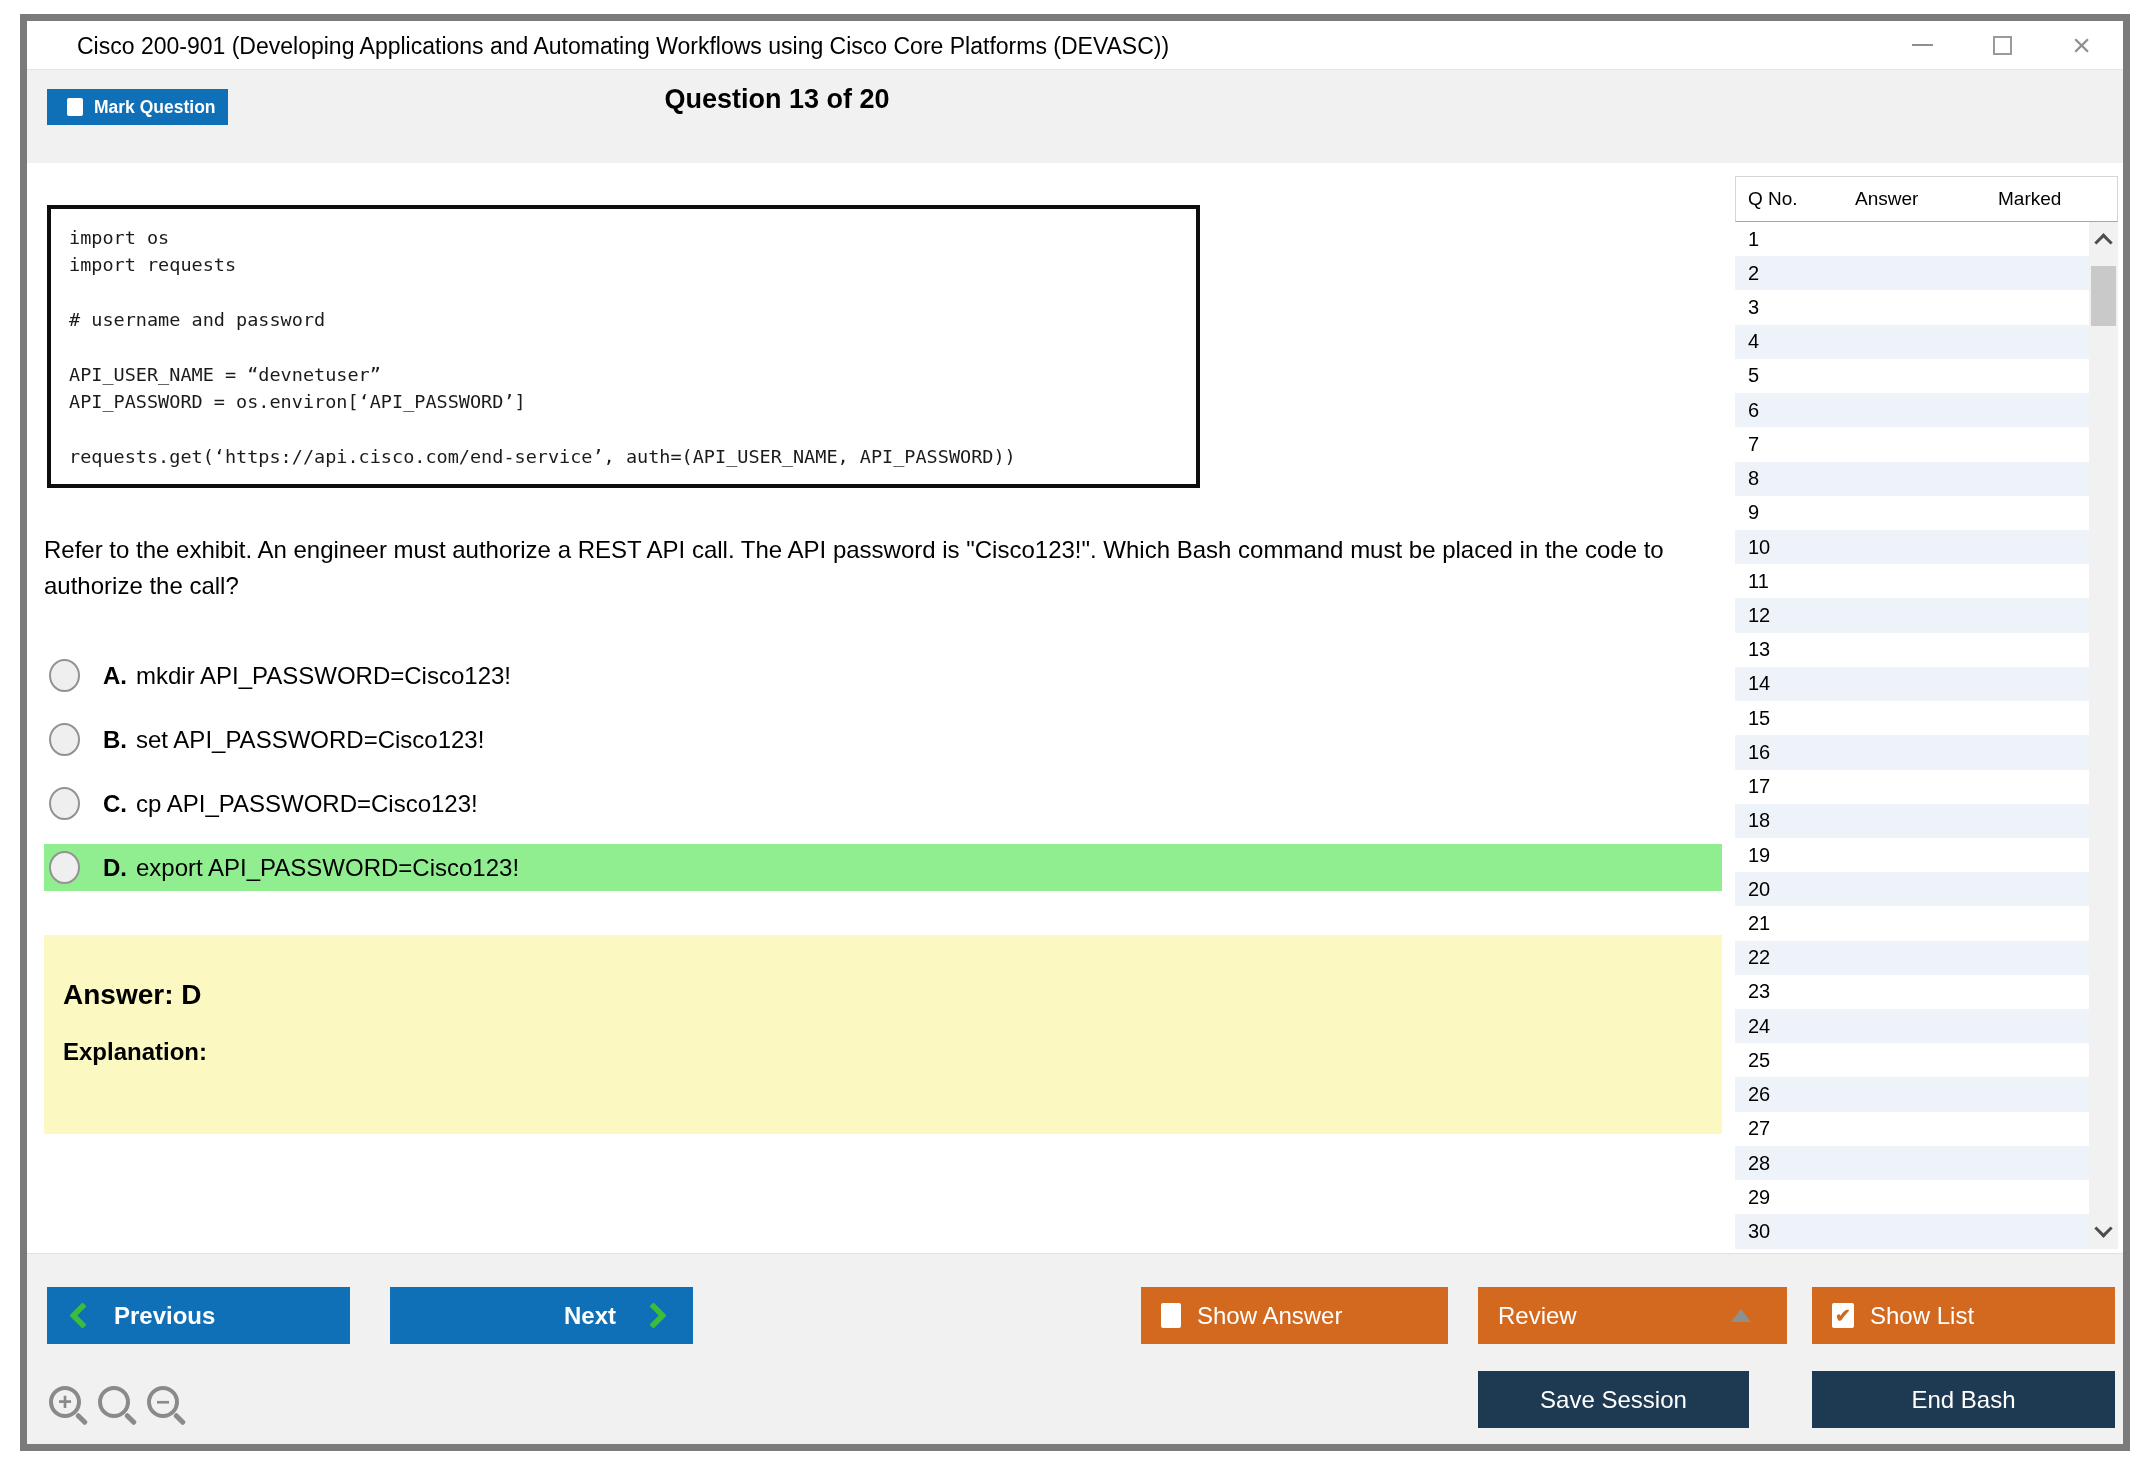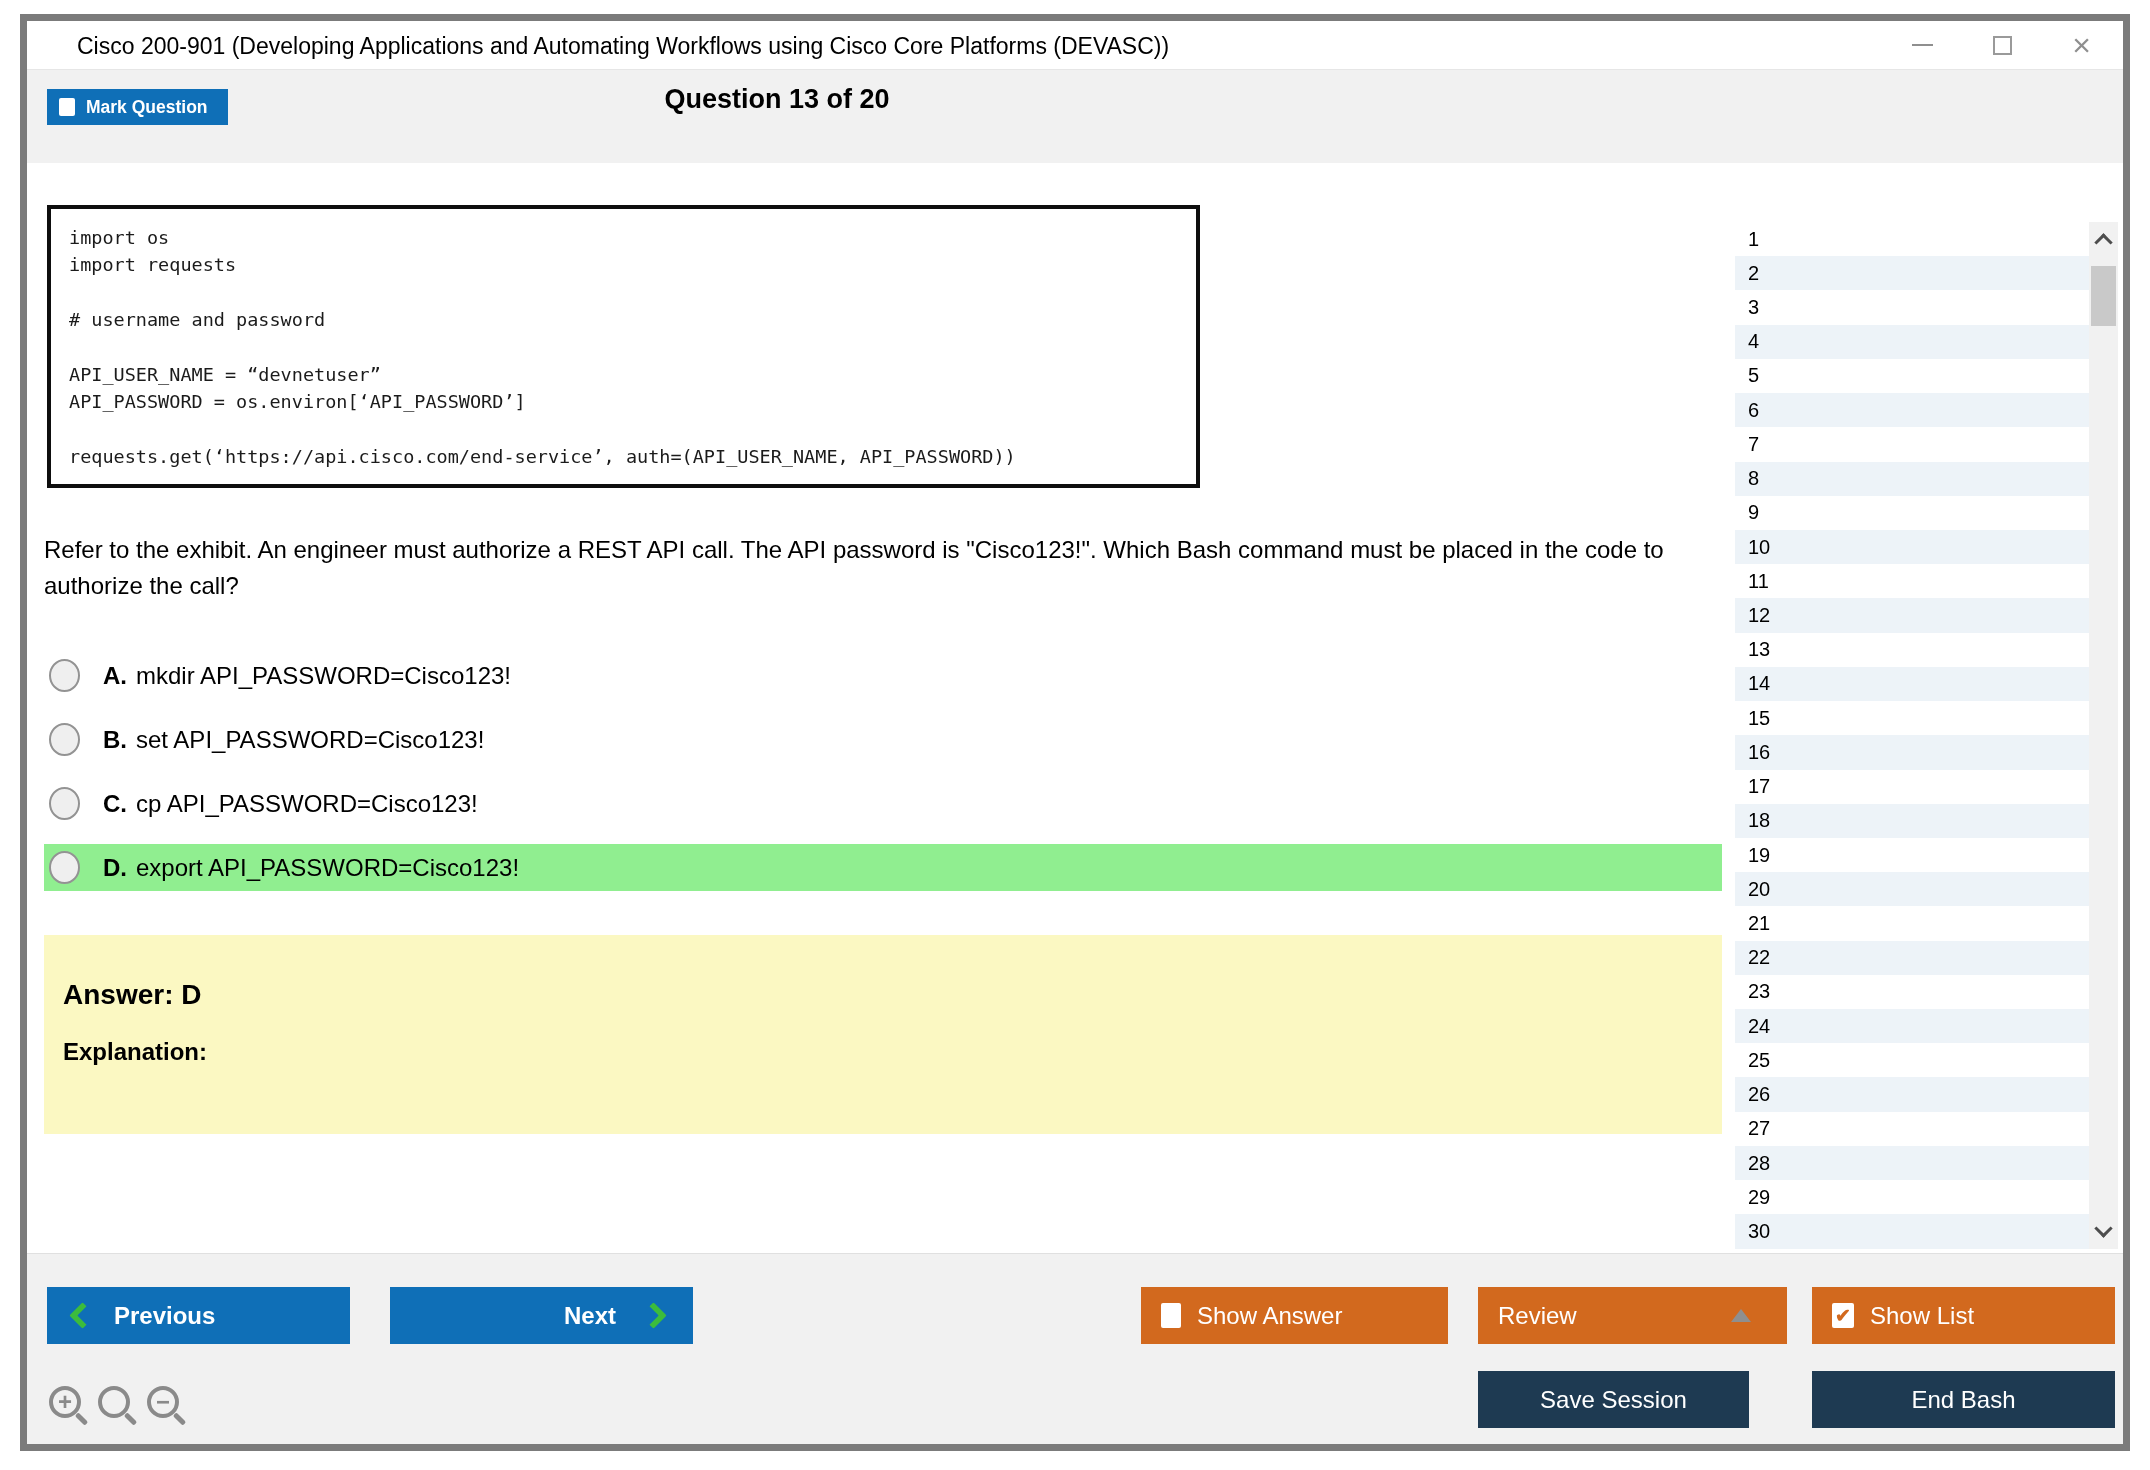--- a/index.html
+++ b/index.html
@@ -15,21 +15,21 @@
   .titlebar{position:absolute;left:0;top:0;right:0;height:48px;background:#fff;}
   .title{position:absolute;left:26px;top:0;line-height:50px;font-size:23px;white-space:nowrap;margin-left:24px;}
   .win-controls{position:absolute;right:32px;top:0;height:48px;display:flex;align-items:center;gap:60px;}
   .min-icon{width:21px;height:0;border-top:2px solid #8f8f8f;}
   .max-icon{width:15px;height:15px;border:2px solid #9a9a9a;}
   .close-icon{font-size:32px;color:#8f8f8f;line-height:28px;}
   
   .band{position:absolute;left:0;top:48px;right:0;height:93px;background:#f1f1f1;border-top:1px solid #e6e6e6;}
   .mark-btn{
     position:absolute;left:20px;top:19px;width:181px;height:36px;background:#0f6fb7;color:#fff;
-    display:flex;align-items:center;gap:11px;padding-left:12px;box-sizing:border-box;
+    display:flex;align-items:center;gap:11px;padding-left:20px;box-sizing:border-box;
     font-size:17.5px;font-weight:bold;cursor:pointer;
   }
   .cb-small{width:16px;height:18px;background:#fff;border-radius:2px;flex:none;}
   .counter{position:absolute;left:0;top:14px;width:1500px;text-align:center;font-size:27px;font-weight:bold;}
   
   .codebox{
     position:absolute;left:20px;top:184px;width:1153px;height:283px;border:4px solid #0e0e0e;
     box-sizing:border-box;padding:15px 0 0 18px;font-family:"DejaVu Sans Mono", monospace;
     font-size:18.5px;line-height:27.4px;white-space:pre;color:#1b1b1b;
   }
@@ -147,20 +147,25 @@
         <span class="opttext">export API_PASSWORD=Cisco123!</span>
       </div>
     </div>
 
   <div class="answerbox">
     <div class="ansline">Answer: D</div>
     <div class="expline">Explanation:</div>
   </div>
 
   <div class="sidebar">
+    <div class="sb-header">
+      <span class="sb-h qno">Q No.</span>
+      <span class="sb-h ans">Answer</span>
+      <span class="sb-h marked">Marked</span>
+    </div>
     <div class="sb-list" id="sb-list">
         <div class="sb-row">1</div>
         <div class="sb-row">2</div>
         <div class="sb-row">3</div>
         <div class="sb-row">4</div>
         <div class="sb-row">5</div>
         <div class="sb-row">6</div>
         <div class="sb-row">7</div>
         <div class="sb-row">8</div>
         <div class="sb-row">9</div>

